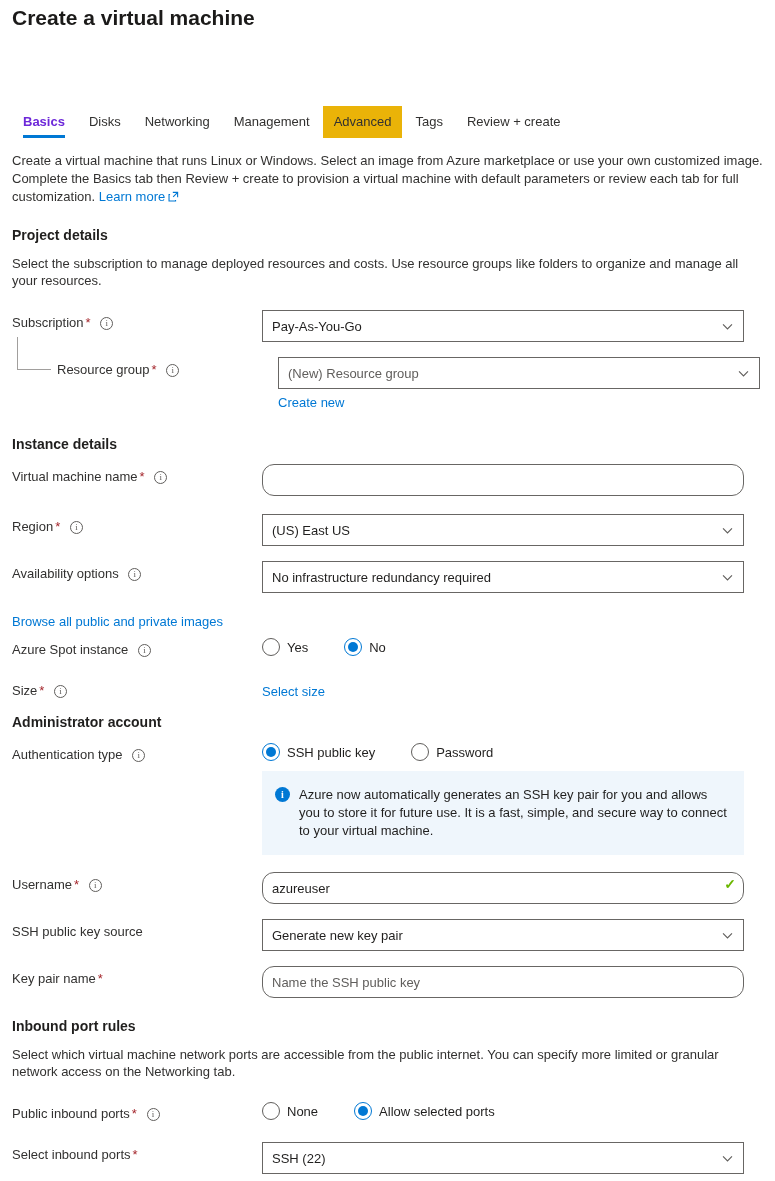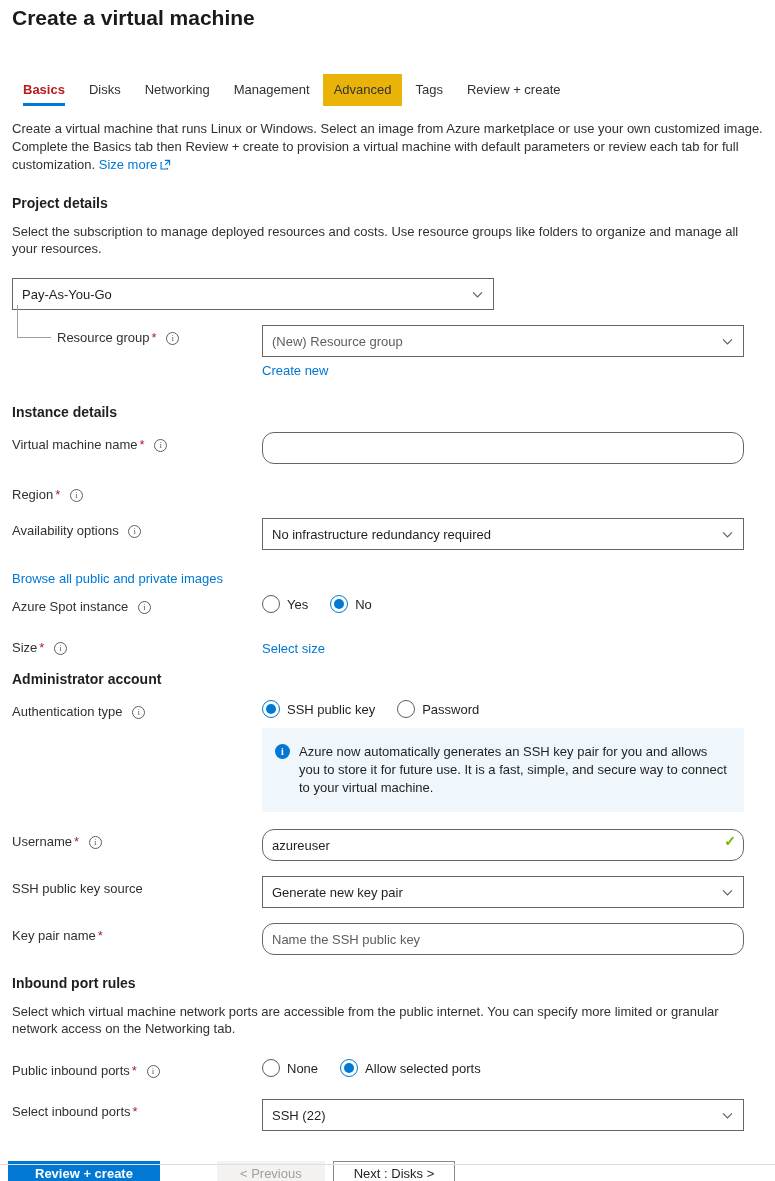--- a/index.html
+++ b/index.html
@@ -9,21 +9,21 @@
     font-family:"Liberation Sans", sans-serif;
     font-size:13px; color:#323130;
     padding:6px 12px 0 12px;
     position:relative;
   }
   .page-title { font-size:21px; font-weight:bold; color:#1b1a19; margin-bottom:44px; }
 
   
   .tabbar { display:flex; align-items:flex-end; gap:2px; margin-bottom:14px; }
   .tab { padding:8px 11px 9px 11px; color:#323130; cursor:pointer; position:relative; white-space:nowrap; }
-  .tab.active { font-weight:bold; color:#b91c1c; }
+  .tab.active { font-weight:bold; color:#6d28d9;margin-top:32px; }
   .tab.active::after { content:''; position:absolute; left:11px; right:11px; bottom:0; height:3px; background:#0078d4; }
   .tab.hovered { background:#eab308; }
 
   .intro { line-height:18px; margin-bottom:21px; max-width:751px; }
   a.link { color:#0078d4; text-decoration:none; cursor:pointer; }
   .ext-icon { display:inline-block; vertical-align:-1px; margin-left:3px; }
 
   .section-heading { font-size:14px; font-weight:bold; color:#201f1e; margin-bottom:12px; }
   .section-desc { line-height:17px; margin-bottom:21px; max-width:751px; }
 
@@ -46,29 +46,29 @@
   .dropdown .val { overflow:hidden; white-space:nowrap; }
   .dropdown .val.placeholder { color:#605e5c; }
   input.textbox { display:block; font-family:"Liberation Sans", sans-serif; font-size:13px; cursor:text;border-radius:12px; }
   input.textbox::placeholder { color:#605e5c; opacity:1; }
   .textbox-wrap { position:relative; }
   .check-mark { position:absolute; right:8px; top:4px; color:#6bb700; font-size:14px; font-weight:bold; }
 
   .under-link { display:inline-block; margin-top:6px; }
 
   
-  .row.rg { position:relative; margin-bottom:26px; }
+  .row.rg { position:relative; margin-bottom:26px;gap:16px; }
   .rg .label-cell { padding-left:45px; }
   .connector {
     position:absolute; left:5px; top:-20px; width:34px; height:33px;
     border-left:1px solid #a19f9d; border-bottom:1px solid #a19f9d;
   }
 
   
-  .radio-group { display:flex; align-items:center; gap:22px; padding-top:1px; }
+  .radio-group { display:flex; align-items:center; gap:36px; padding-top:1px; }
   .radio { display:flex; align-items:center; gap:7px; cursor:pointer; color:#201f1e; }
   .radio-dot { width:18px; height:18px; border:1px solid #605e5c; border-radius:50%; position:relative; flex:0 0 18px; background:#fff; }
   .radio.selected .radio-dot { border-color:#0078d4; }
   .radio.selected .radio-dot::after {
     content:''; position:absolute; left:3px; top:3px; width:10px; height:10px; border-radius:50%; background:#0078d4;
   }
 
   
   .info-box {
     margin-left:250px; max-width:482px; background:#eff6fc; padding:15px 14px 15px 13px;
@@ -103,30 +103,34 @@
   <div class="tab active">Basics</div>
   <div class="tab">Disks</div>
   <div class="tab">Networking</div>
   <div class="tab">Management</div>
   <div class="tab hovered">Advanced</div>
   <div class="tab">Tags</div>
   <div class="tab">Review + create</div>
 </div>
 
 <p class="intro"><span>Create a virtual machine that runs Linux or Windows. Select an image from Azure marketplace or use your own customized image. Complete the Basics tab then Review + create to provision a virtual machine with default parameters or review each tab for full customization.</span>
-  <a class="link"><span>Size more</span><svg class="ext-icon" width="11" height="11" viewBox="0 0 16 16">
+  <a class="link"><span>Learn more</span><svg class="ext-icon" width="11" height="11" viewBox="0 0 16 16">
         <path d="M3 5 h-1.5 v9.5 h9.5 v-1.5" fill="none" stroke="#0078d4" stroke-width="1.6"></path>
         <path d="M7 2 h7 v7 M14 2 L7.5 8.5" fill="none" stroke="#0078d4" stroke-width="1.6"></path>
       </svg></a>
 </p>
 
 <h2 class="section-heading">Project details</h2>
 <p class="section-desc">Select the subscription to manage deployed resources and costs. Use resource groups like folders to organize and manage all your resources.</p>
 
 <div class="row">
+  <div class="label-cell">
+    <span>Subscription</span><span class="req">*</span>
+    <span class="info-icon">i</span>
+  </div>
   <div class="control-cell">
     <div class="dropdown">
       <span class="val">Pay-As-You-Go</span>
       <svg width="13" height="13" viewBox="0 0 16 16">
           <path d="M2.5 5.5 L8 11 L13.5 5.5" fill="none" stroke="#605e5c" stroke-width="1.4"></path>
         </svg>
     </div>
   </div>
 </div>
 
@@ -156,20 +160,28 @@
   </div>
   <div class="control-cell">
     <input class="textbox" type="text" value="" style="">
   </div>
 </div>
 
 <div class="row">
   <div class="label-cell">
     <span>Region</span><span class="req">*</span>
     <span class="info-icon">i</span>
+  </div>
+  <div class="control-cell">
+    <div class="dropdown">
+      <span class="val">(US) East US</span>
+      <svg width="13" height="13" viewBox="0 0 16 16">
+          <path d="M2.5 5.5 L8 11 L13.5 5.5" fill="none" stroke="#605e5c" stroke-width="1.4"></path>
+        </svg>
+    </div>
   </div>
 </div>
 
 <div class="row">
   <div class="label-cell">
     <span>Availability options</span>
     <span class="info-icon">i</span>
   </div>
   <div class="control-cell">
     <div class="dropdown">

